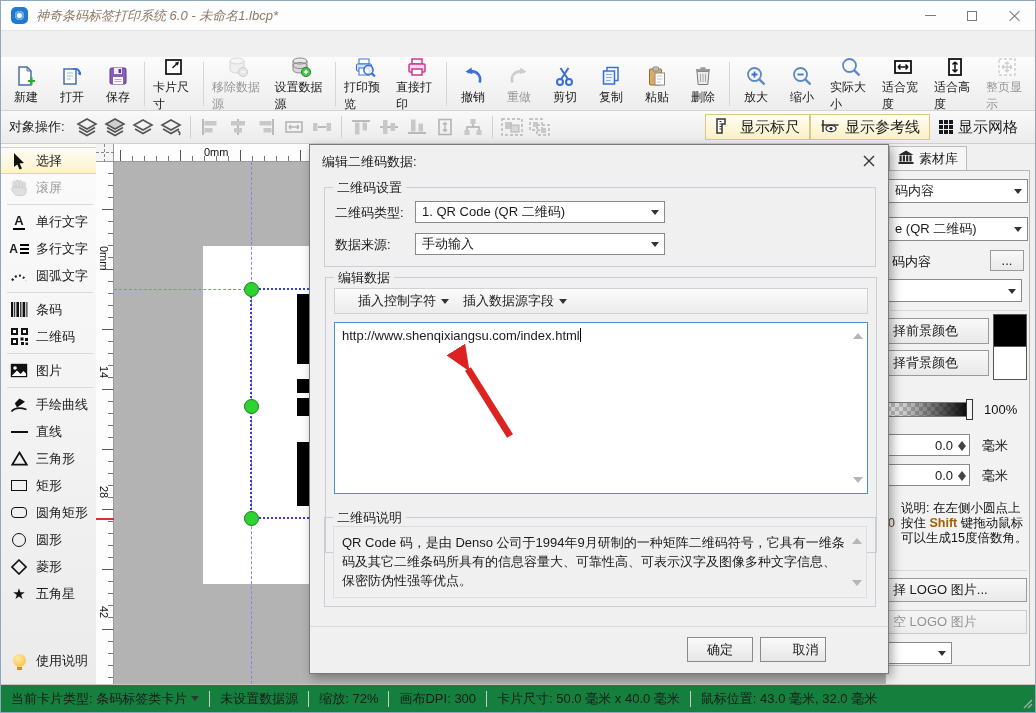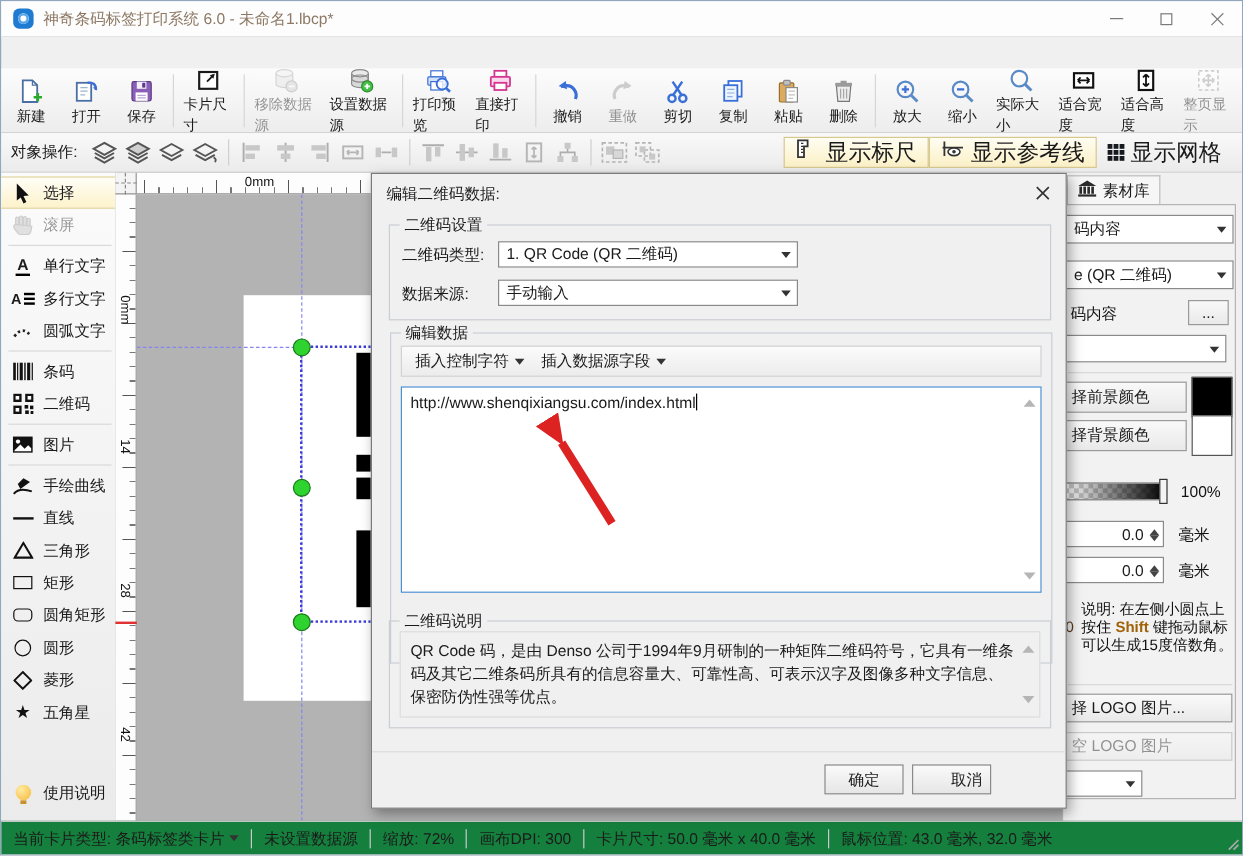--- a/index.html
+++ b/index.html
@@ -3,21 +3,21 @@
 <meta charset="utf-8">
 <style>
   * { margin:0; padding:0; box-sizing:border-box; }
   html,body { background:#d8d8d8; }
   body { font-family:"Liberation Sans","DejaVu Sans",sans-serif; }
   #app { position:relative; width:1036px; height:713px; background:#f0f0f0;
          border:1px solid #8fa8bf; overflow:hidden; color:#1a1a1a; font-size:13px; }
 
   
   .titlebar { position:absolute; top:0; left:0; right:0; height:30px; background:#fdfdfd;
-              border-bottom:1px solid #e3e3e3; display:flex; align-items:center; }
+              border-bottom:1px solid #e3e3e3; display:flex; align-items:center;font-style:italic; }
   .app-logo { width:17px; height:17px; border-radius:5px; background:#1f7ad1; margin:0 8px 0 10px;
               position:relative; flex:none; }
   .app-logo::after { content:""; position:absolute; left:4px; top:4px; width:9px; height:9px;
                      border-radius:50%; background:#fff; box-shadow:inset 0 0 0 2px #5aa6e8; }
   .win-title { color:#8c7864; font-size:13px; }
   .win-btns { margin-left:auto; display:flex; height:100%; }
   .win-btn { width:42px; height:100%; display:flex; align-items:center; justify-content:center; }
   .glyph-min { width:11px; height:0; border-top:1px solid #7a7a7a; }
   .glyph-max { width:10px; height:10px; border:1px solid #7a7a7a; }
   .glyph-x { position:relative; width:11px; height:11px; }
@@ -40,21 +40,21 @@
   .disabled { opacity:.45; filter:grayscale(1); }
 
   
   .objbar { position:absolute; top:110px; left:0; right:0; height:33px;
             background:linear-gradient(#f9f9f9,#ebebeb); border-bottom:1px solid #cfcfcf;
             display:flex; align-items:center; padding:0 8px; }
   .objbar-label { font-size:13px; margin-right:8px; }
   .oicon { width:26px; height:24px; display:flex; align-items:center; justify-content:center; margin:0 1px; }
   .osep { width:1px; height:22px; background:#d0d0d0; margin:0 5px; }
   .toggles { margin-left:auto; display:flex; align-items:center; }
-  .toggle { height:26px; display:flex; align-items:center; gap:5px; padding:0 9px; font-size:19px; }
+  .toggle { height:26px; display:flex; align-items:center; gap:5px; padding:0 9px; font-size:15px; }
   .toggle.on { background:linear-gradient(#fffdf2,#fbf0c6); border:1px solid #d8c88e; }
   .grid-ic { display:grid; grid-template-columns:repeat(3,4px); grid-template-rows:repeat(3,4px); gap:1px; }
   .grid-ic i { background:#16191f; }
 
   
   .sidebar { position:absolute; top:143px; left:0; bottom:28px; width:99px;
              background:linear-gradient(180deg,#fbfbfb,#ebebeb); border-right:1px solid #c6c6c6;
              display:flex; flex-direction:column; padding-top:3px; }
   .stool { height:27px; flex:none; display:flex; align-items:center; gap:6px; padding-left:7px; font-size:13px; }
   .stool.active { background:linear-gradient(#fffef6,#fdf2cb); border-top:1px solid #e2d49b; border-bottom:1px solid #e2d49b; }
@@ -127,21 +127,21 @@
   
   .dialog { position:absolute; left:308px; top:143px; width:580px; height:530px; background:#f0f0f0;
             border:1px solid #7a7a7a; box-shadow:3px 4px 10px rgba(0,0,0,.35); z-index:20; }
   .dlg-title { position:absolute; left:12px; top:8px; font-size:13px; }
   .dlg-close { position:absolute; right:10px; top:7px; width:18px; height:18px; display:flex; align-items:center; justify-content:center; }
   .fs { position:absolute; border:1px solid #c9ced4; }
   .fs-legend { position:absolute; top:-9px; left:8px; background:#f0f0f0; padding:0 4px; font-size:13px; }
   .dlabel { position:absolute; font-size:13px; }
   .dcmb { height:22px; }
   .strip { position:absolute; left:8px; right:8px; top:10px; height:26px; background:linear-gradient(#fbfbfb,#ececec);
-           border:1px solid #d2d2d2; display:flex; align-items:center; padding:0 4px; }
+           border:1px solid #d2d2d2; display:flex; align-items:center; padding:0 16px; }
   .drop-btn { display:flex; align-items:center; gap:5px; padding:0 7px; height:22px; font-size:13px; }
   .drop-btn .arr { width:0; height:0; border:4px solid transparent; border-top:5px solid #333; margin-top:4px; }
   .ta { position:absolute; left:8px; right:8px; top:44px; height:172px; background:#fff; border:1px solid #4a8fd2; }
   .ta-text { position:absolute; left:7px; top:5px; font-size:13px; white-space:nowrap; }
   .caret { display:inline-block; width:1px; height:14px; background:#000; vertical-align:-2px; }
   .chev { position:absolute; right:4px; width:0; height:0; border:5px solid transparent; }
   .chev.up { border-bottom:6px solid #b5b5b5; }
   .chev.dn { border-top:6px solid #b5b5b5; }
   .desc-box { position:absolute; left:8px; right:8px; top:8px; bottom:8px; border:1px solid #ddd; background:#f0f0f0;
               padding:6px 20px 6px 8px; font-size:13px; line-height:19px; }

